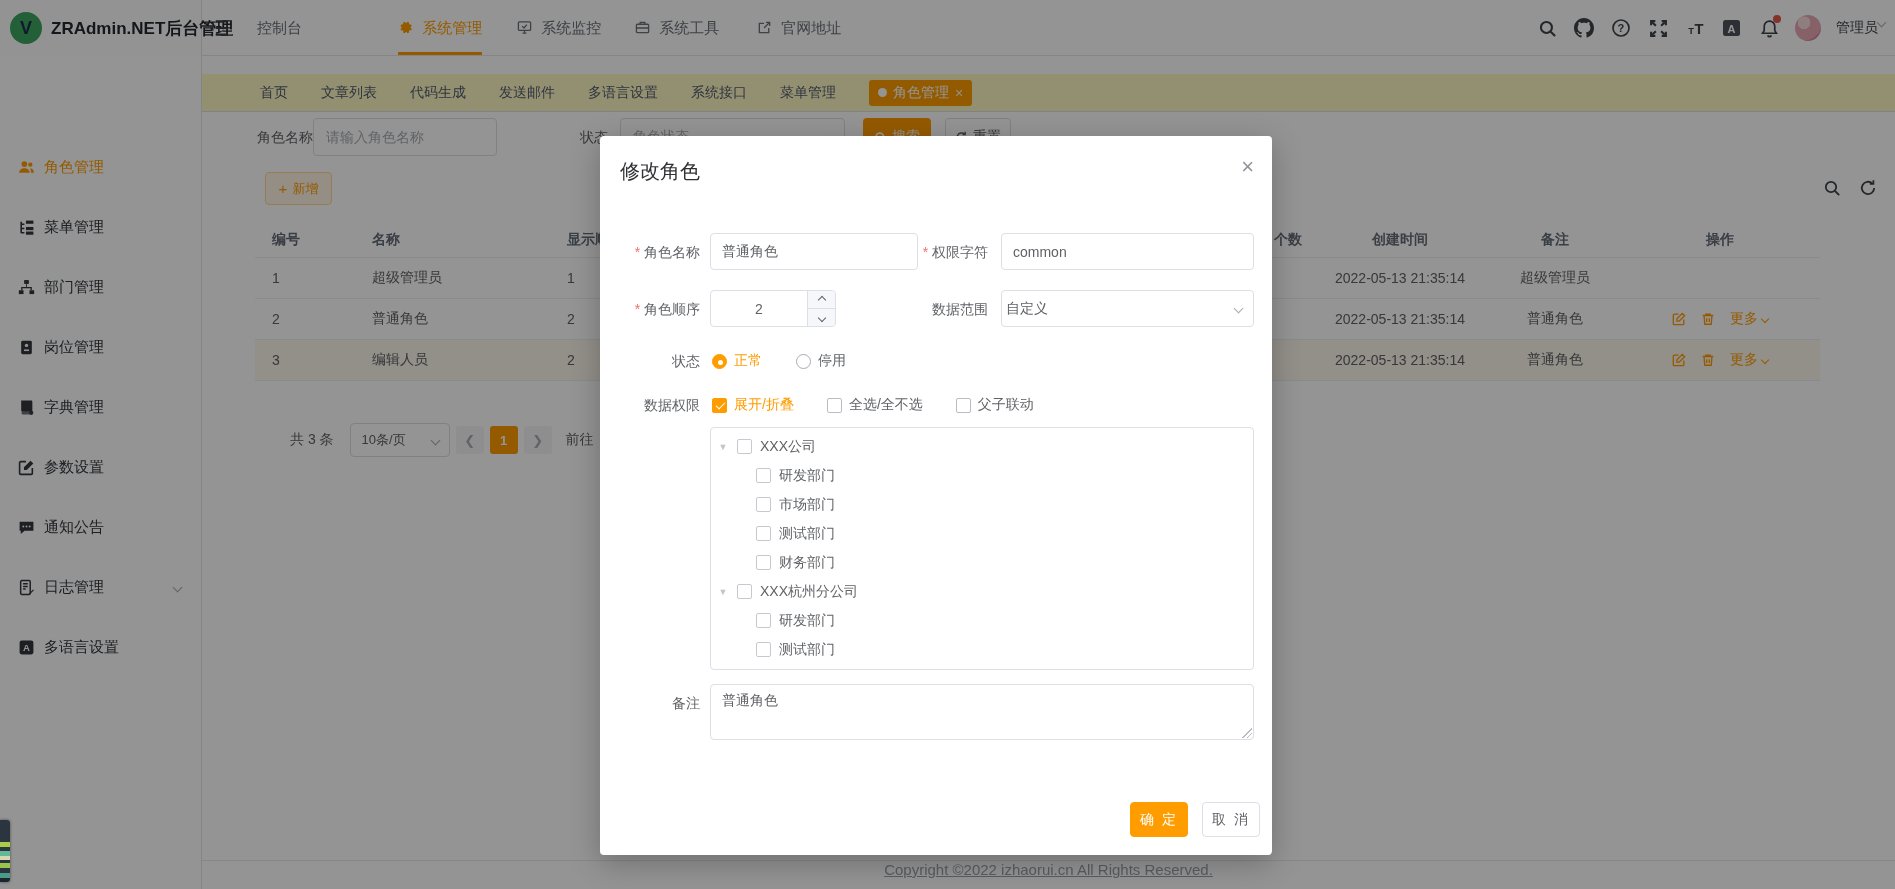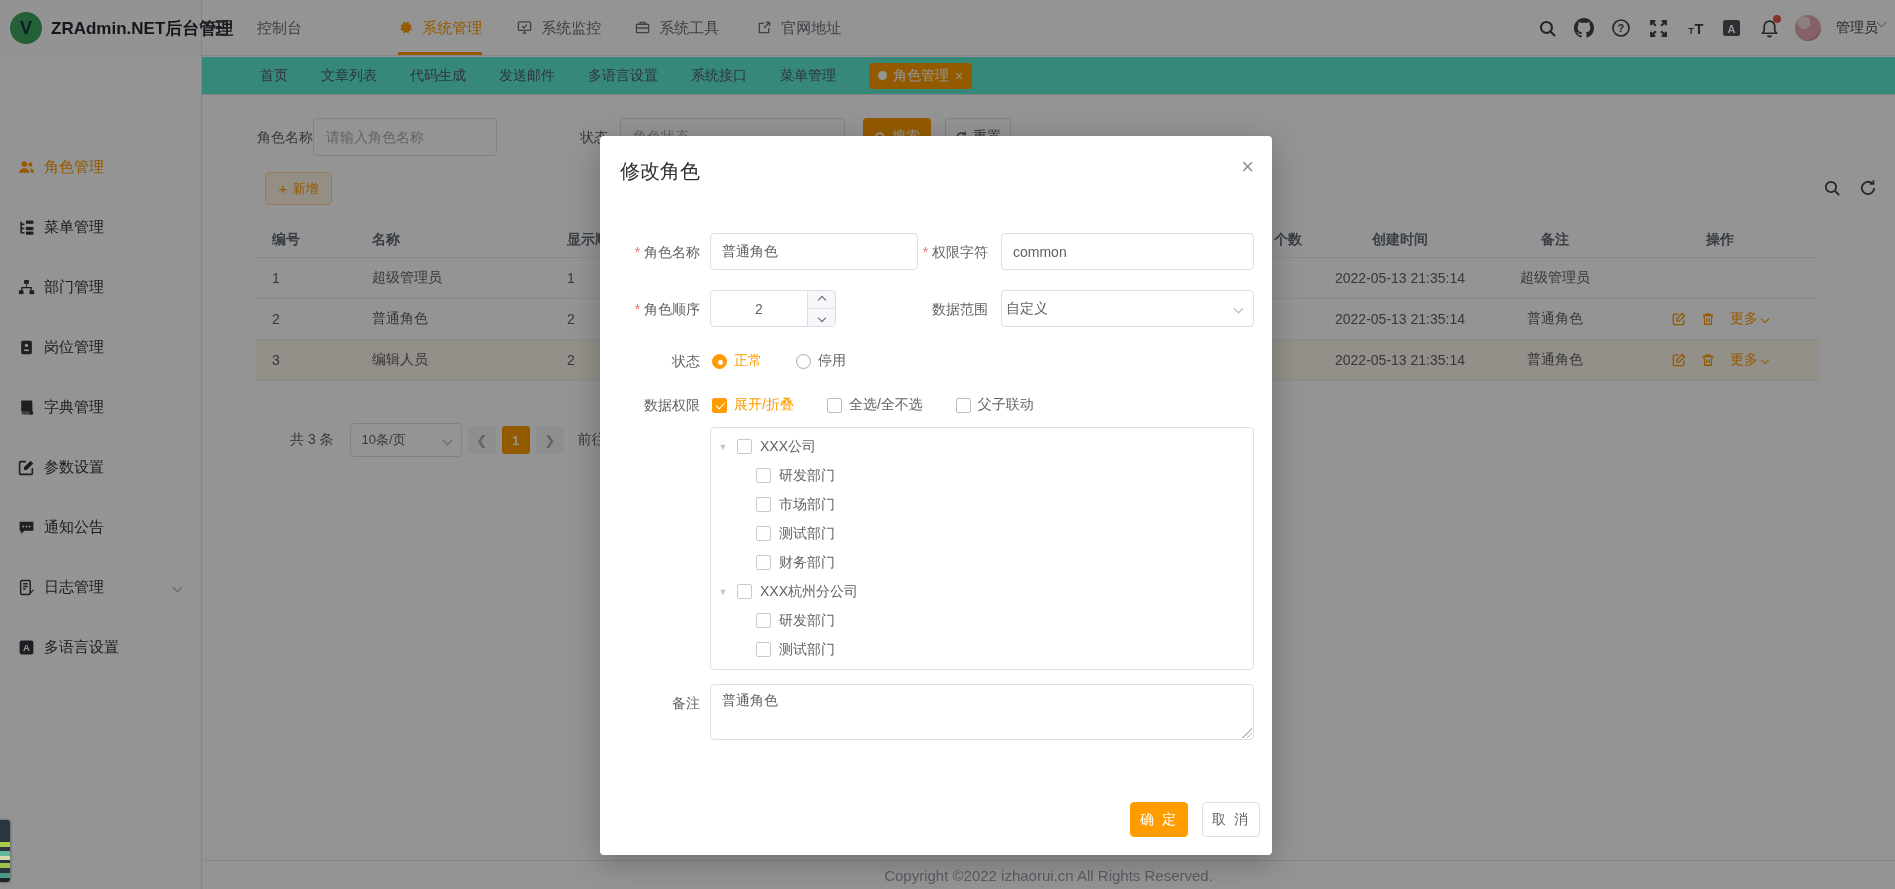--- a/index.html
+++ b/index.html
@@ -25,21 +25,21 @@
   .user-name { font-size:14px; color:#3f4449; cursor:pointer; display:flex; align-items:flex-start; }
 
   
   .sidebar { position:absolute; left:0; top:56px; bottom:0; width:202px; background:#fff; border-right:1px solid #e4e4e4; z-index:4; }
   .side-item { position:absolute; left:0; width:100%; height:44px; display:flex; align-items:center; padding-left:18px; font-size:15px; color:#32363b; cursor:pointer; }
   .side-item svg { margin-right:9px; flex:0 0 17px; }
   .side-item.active { color:#ff9c00; }
   .side-chev { position:absolute; right:20px; }
 
   
-  .tags-bar { position:absolute; left:202px; top:57px; right:0; height:38px; background:#5eead4; border-bottom:1px solid #dadfe6; display:flex; align-items:center; padding-left:58px; gap:33px; z-index:3; }
+  .tags-bar { position:absolute; left:202px; top:74px; right:0; height:38px; background:#fef9c3; border-bottom:1px solid #dadfe6; display:flex; align-items:center; padding-left:58px; gap:33px; z-index:3; }
   .tab { font-size:14px; color:#515a6e; cursor:pointer; white-space:nowrap; display:flex; align-items:center; gap:6px; padding:4px 0; }
   .tab.active { background:#ff9c00; color:#fff; border-radius:3px; padding:4px 9px; }
   .tab-dot { width:9px; height:9px; border-radius:50%; background:#fff; display:inline-block; }
   .tab-close { font-size:14px; line-height:1; opacity:.9; cursor:pointer; }
 
   
   .content { position:absolute; left:202px; top:95px; right:0; bottom:0; background:#fff; z-index:1; }
   .f-label { position:absolute; font-size:14px; color:#606266; height:38px; line-height:38px; }
   .inp { position:absolute; height:38px; border:1px solid #dcdfe6; border-radius:4px; background:#fff; font-size:14px; color:#606266; padding:0 12px; font-family:inherit; }
   .inp::placeholder { color:#a8abb2; }
@@ -66,28 +66,28 @@
   .c5 { text-align:right; padding:0 8px 0 0; }
   .c5.count-val { padding-right:40px; }
   .c6,.c7,.c8 { text-align:center; padding-left:0; }
   .actions { display:flex; align-items:center; justify-content:center; gap:15px; color:#ff9c00; }
   .act { display:inline-flex; align-items:center; gap:4px; cursor:pointer; font-size:14px; color:#ff9c00; }
   .act .chev { border-color:#ff9c00; width:6px; height:6px; }
 
   
   .pagination { position:absolute; left:88px; top:328px; display:flex; align-items:center; font-size:14px; color:#606266; }
   .pg-total { margin-right:16px; }
-  .pg-size { position:relative; width:112px; height:34px; border:1px solid #dcdfe6; border-radius:4px; display:flex; align-items:center; padding-left:11px; font-size:13px; cursor:pointer; }
+  .pg-size { position:relative; width:100px; height:34px; border:1px solid #dcdfe6; border-radius:4px; display:flex; align-items:center; padding-left:11px; font-size:13px; cursor:pointer; }
   .pg-size .chev { position:absolute; right:10px; top:13px; }
   .pg-btn { width:28px; height:28px; margin-left:6px; background:#f4f4f5; border-radius:3px; display:flex; align-items:center; justify-content:center; color:#a8abb2; cursor:pointer; font-size:13px; }
   .pg-btn:first-of-type { margin-left:20px; }
   .pg-btn.cur { background:#ff9c00; color:#fff; font-weight:700; }
   .pg-goto { margin-left:14px; white-space:nowrap; }
 
-  .footer { position:absolute; left:0; right:0; top:765px; border-top:1px solid #e7e9ee; height:29px; display:flex; align-items:center; justify-content:center; font-size:15px; color:#9aa1aa; }
+  .footer { position:absolute; left:0; right:0; top:765px; border-top:1px solid #e7e9ee; height:29px; display:flex; align-items:flex-start; justify-content:center; font-size:15px; color:#9aa1aa;text-decoration:underline; }
 
   
   .overlay { position:absolute; inset:0; background:rgba(0,0,0,.42); z-index:100; }
   .modal { position:absolute; left:600px; top:136px; width:672px; height:719px; background:#fff; border-radius:4px; box-shadow:0 8px 30px rgba(0,0,0,.25); z-index:110; }
   .dlg-title { position:absolute; left:20px; top:22px; font-size:20px; color:#303133; font-weight:500; }
   .dlg-close { position:absolute; right:18px; top:20px; font-size:22px; color:#909399; cursor:pointer; line-height:1; }
   .frow { position:absolute; left:20px; right:18px; height:38px; }
   .flabel { position:absolute; left:0; top:0; width:80px; height:38px; line-height:38px; text-align:right; font-size:14px; color:#606266; white-space:nowrap; }
   .flabel2 { position:absolute; left:296px; top:0; width:72px; height:38px; line-height:38px; text-align:right; font-size:14px; color:#606266; white-space:nowrap; }
   .req::before { content:"* "; color:#f56c6c; }

